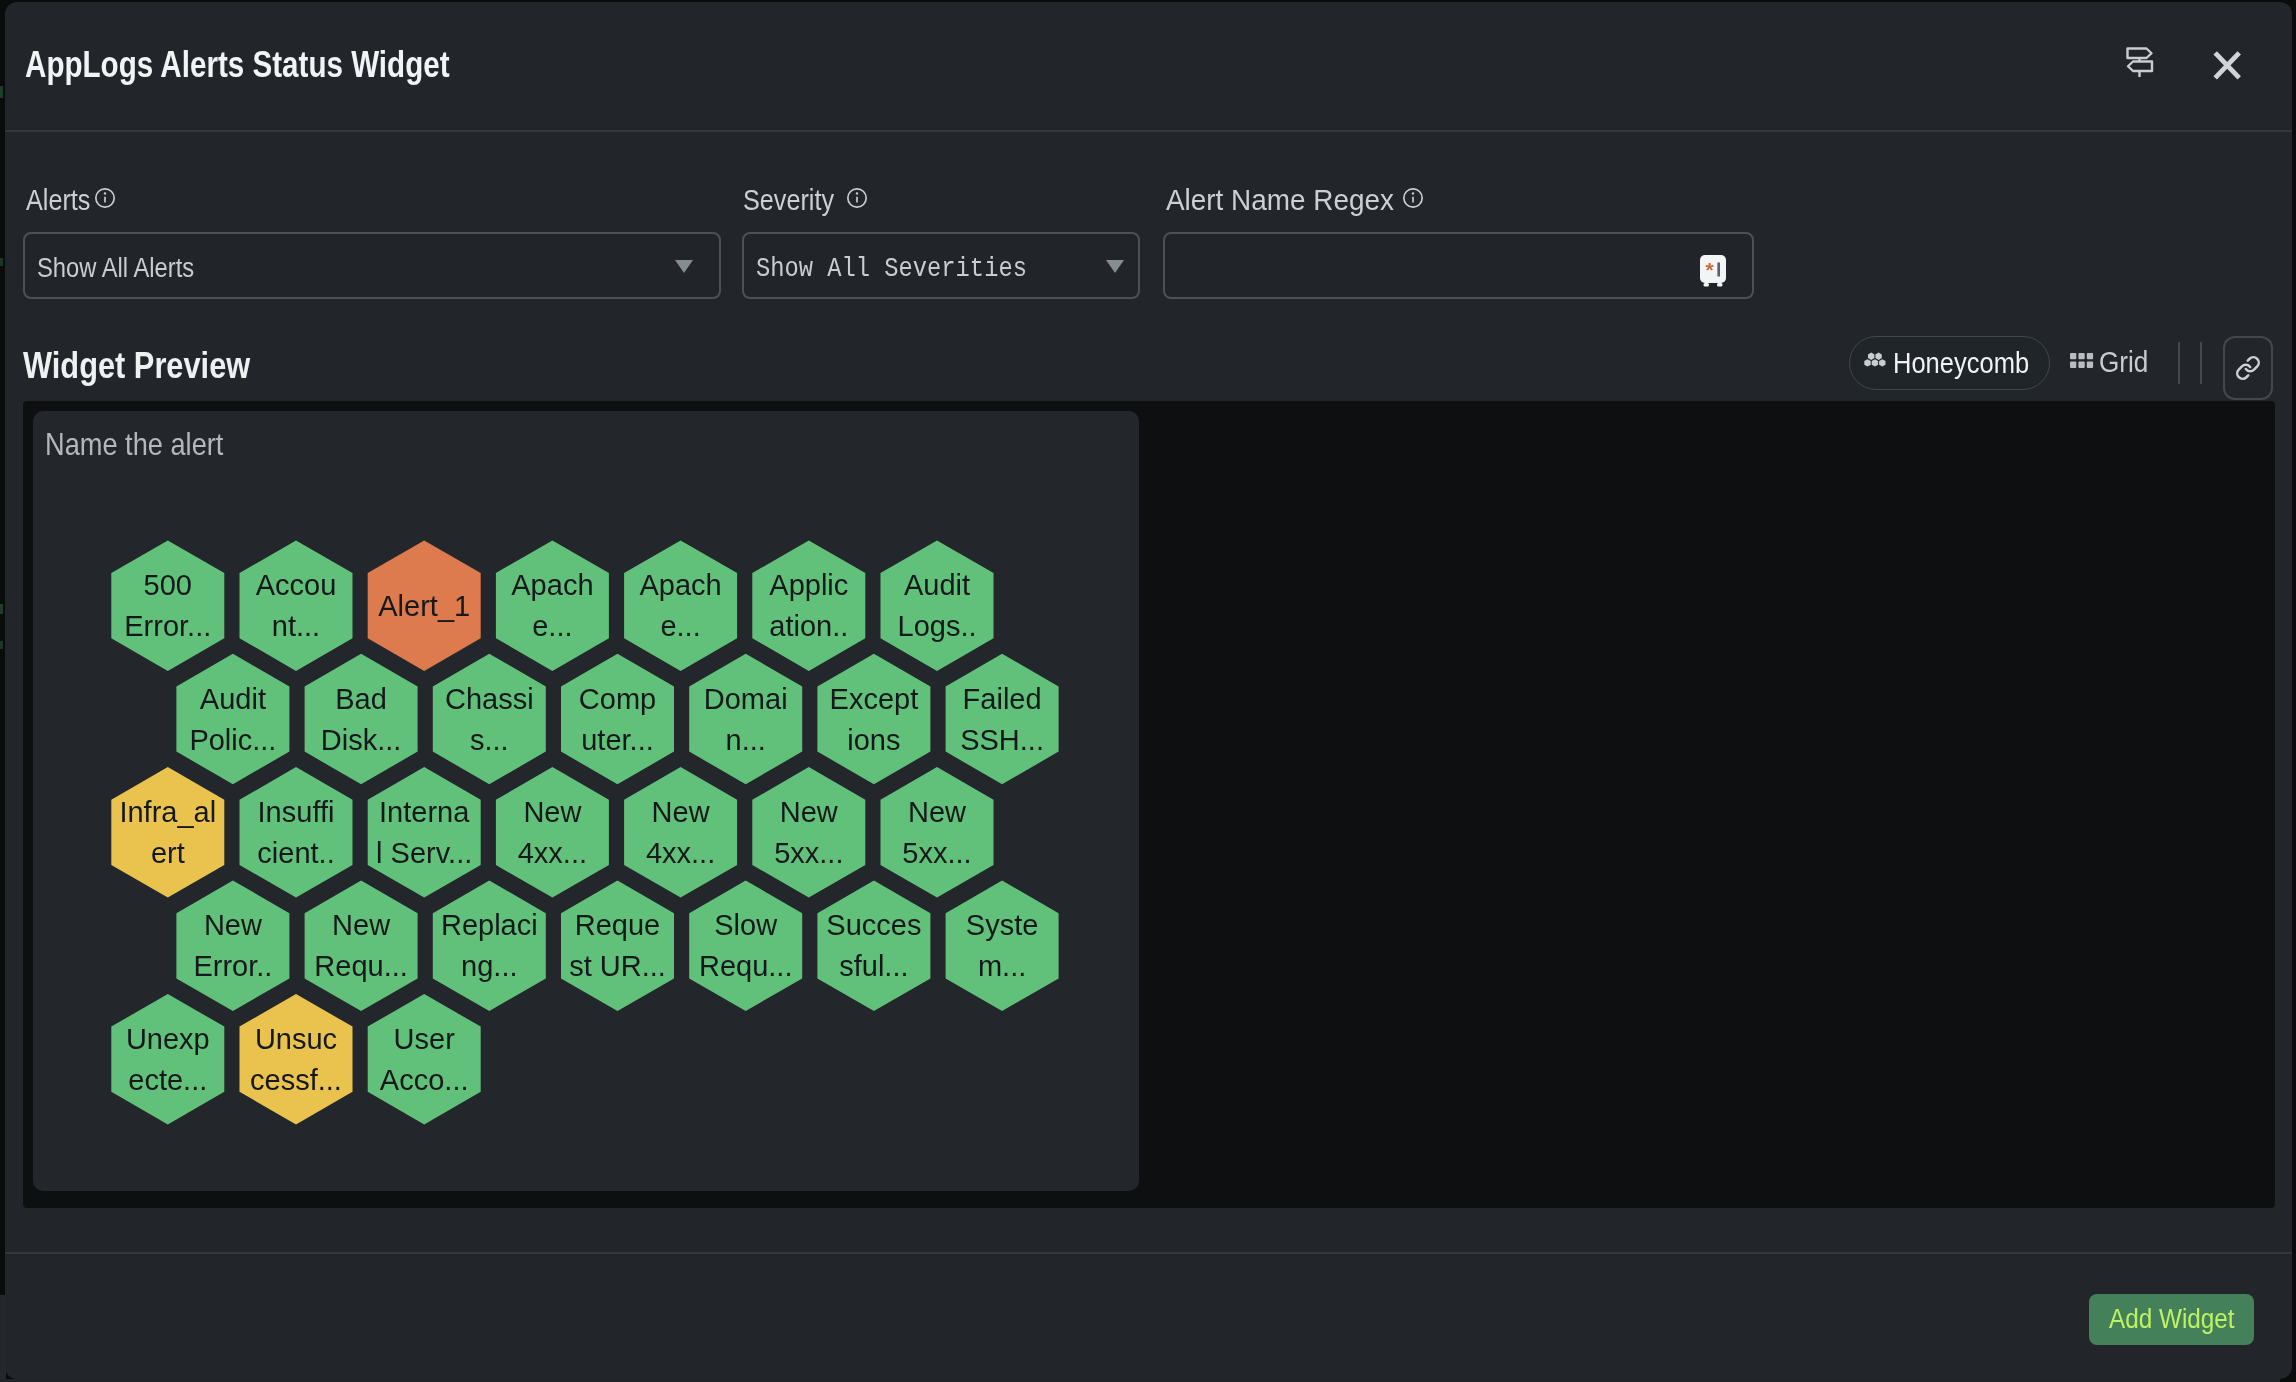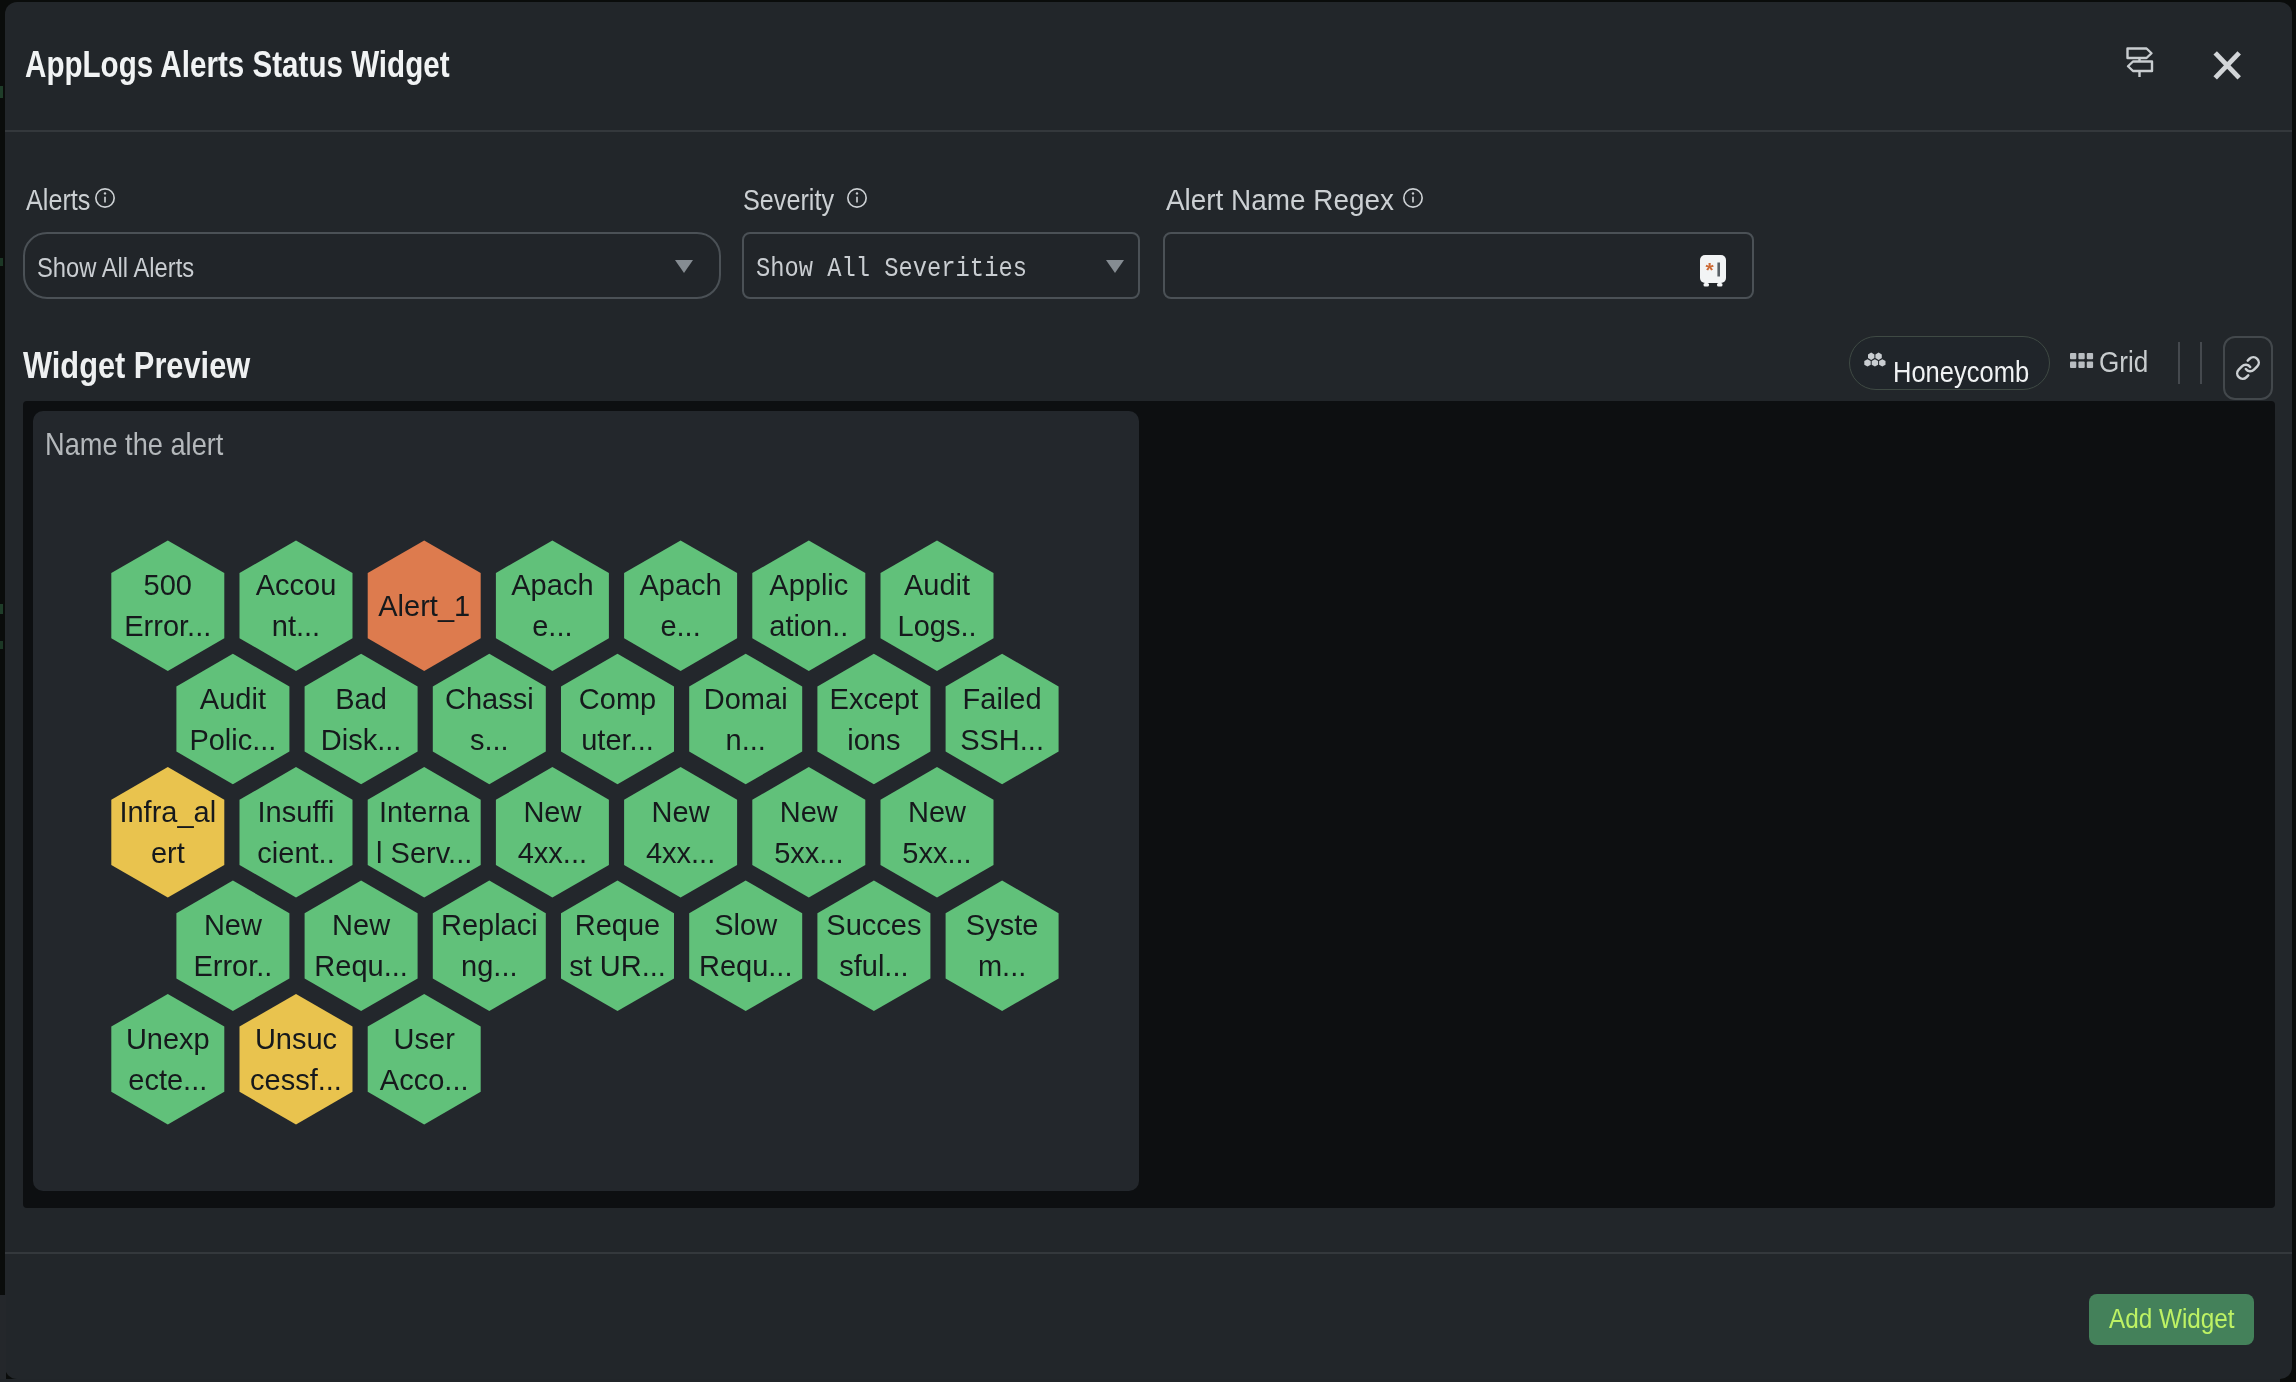--- a/index.html
+++ b/index.html
@@ -12,21 +12,21 @@
   .info{position:absolute;top:187px;}
   
   .field{position:absolute;top:232px;height:67px;border:2px solid #4b5156;border-radius:8px;box-sizing:border-box;background:#212529;}
   .fieldtxt{position:absolute;left:12px;top:3px;height:63px;display:flex;align-items:center;font-size:27px;color:#c9cdd1;transform:scaleX(0.88);transform-origin:0 50%;}
   .caret{position:absolute;top:26px;width:0;height:0;border-left:9px solid transparent;border-right:9px solid transparent;border-top:13px solid #858c92;}
   #wprev{position:absolute;left:23px;top:345px;font-size:36px;font-weight:700;color:#eef0f1;transform:scaleX(0.855);transform-origin:0 50%;}
   #preview{position:absolute;left:23px;top:401px;width:2252px;height:807px;background:#0d0f11;border-radius:4px;}
   #card{position:absolute;left:33px;top:411px;width:1106px;height:780px;background:#23272c;border-radius:10px;}
   #cardtitle{position:absolute;left:45px;top:426px;font-size:32px;color:#b4b8bb;transform:scaleX(0.85);transform-origin:0 50%;}
   .ht{font-size:29px;fill:#16191c;text-anchor:middle;font-family:"Liberation Sans",sans-serif;}
-  #pill{position:absolute;left:1849px;top:336px;width:201px;height:54px;border:1px solid #3f4a44;border-radius:27px;box-sizing:border-box;background:#20252a;display:flex;align-items:flex-end;}
+  #pill{position:absolute;left:1849px;top:336px;width:201px;height:54px;border:1px solid #3f4a44;border-radius:27px;box-sizing:border-box;background:#20252a;display:flex;align-items:center;}
   #pill span{color:#f0f2f3;font-size:29px;margin-left:43px;transform:scaleX(0.88);transform-origin:0 50%;}
   #gridlbl{position:absolute;left:2099px;top:346px;font-size:29px;color:#c8ccce;transform:scaleX(0.9);transform-origin:0 50%;}
   .vline{position:absolute;top:342px;width:2px;height:42px;background:#45494e;}
   #linkbtn{position:absolute;left:2223px;top:336px;width:50px;height:64px;border:2px solid #43484c;border-radius:12px;box-sizing:border-box;}
   #foot-div{position:absolute;left:5px;top:1252px;width:2287px;height:2px;background:#34383c;}
   #addw{position:absolute;left:2089px;top:1294px;width:165px;height:51px;background:#44815a;border-radius:8px;color:#bef264;font-size:27px;display:flex;align-items:center;justify-content:center;}
   #botstrip{position:absolute;left:0px;top:1379px;width:2280px;height:3px;background:#212529;}
 </style>
 </head>
 <body>
@@ -58,21 +58,21 @@
     <circle cx="12" cy="12" r="10"></circle>
     <line x1="12" y1="10.5" x2="12" y2="17"></line>
     <circle cx="12" cy="7" r="1.3" fill="#ccd0d3" stroke="none"></circle>
   </svg>
 <svg class="info" style="left:1402px;" width="22" height="22" viewBox="0 0 24 24" fill="none" stroke="#ccd0d3" stroke-width="1.8">
     <circle cx="12" cy="12" r="10"></circle>
     <line x1="12" y1="10.5" x2="12" y2="17"></line>
     <circle cx="12" cy="7" r="1.3" fill="#ccd0d3" stroke="none"></circle>
   </svg>
 
-<div class="field" style="left:23px;width:698px;border-radius:24px;">
+<div class="field" style="left:23px;width:698px;">
     <div class="fieldtxt">Show All Alerts</div>
     <div class="caret" style="right:26px;"></div>
   </div>
 <div class="field" style="left:742px;width:398px;font-family:Liberation Mono, monospace;">
     <div class="fieldtxt">Show All Severities</div>
     <div class="caret" style="right:14px;"></div>
   </div>
 <div class="field" style="left:1163px;width:591px;">
   <svg class="abs" style="right:25px;top:20px;" width="28" height="34" viewBox="0 0 28 34">
     <rect x="1" y="1" width="26" height="28" rx="5" fill="#f2f4f5"></rect>

